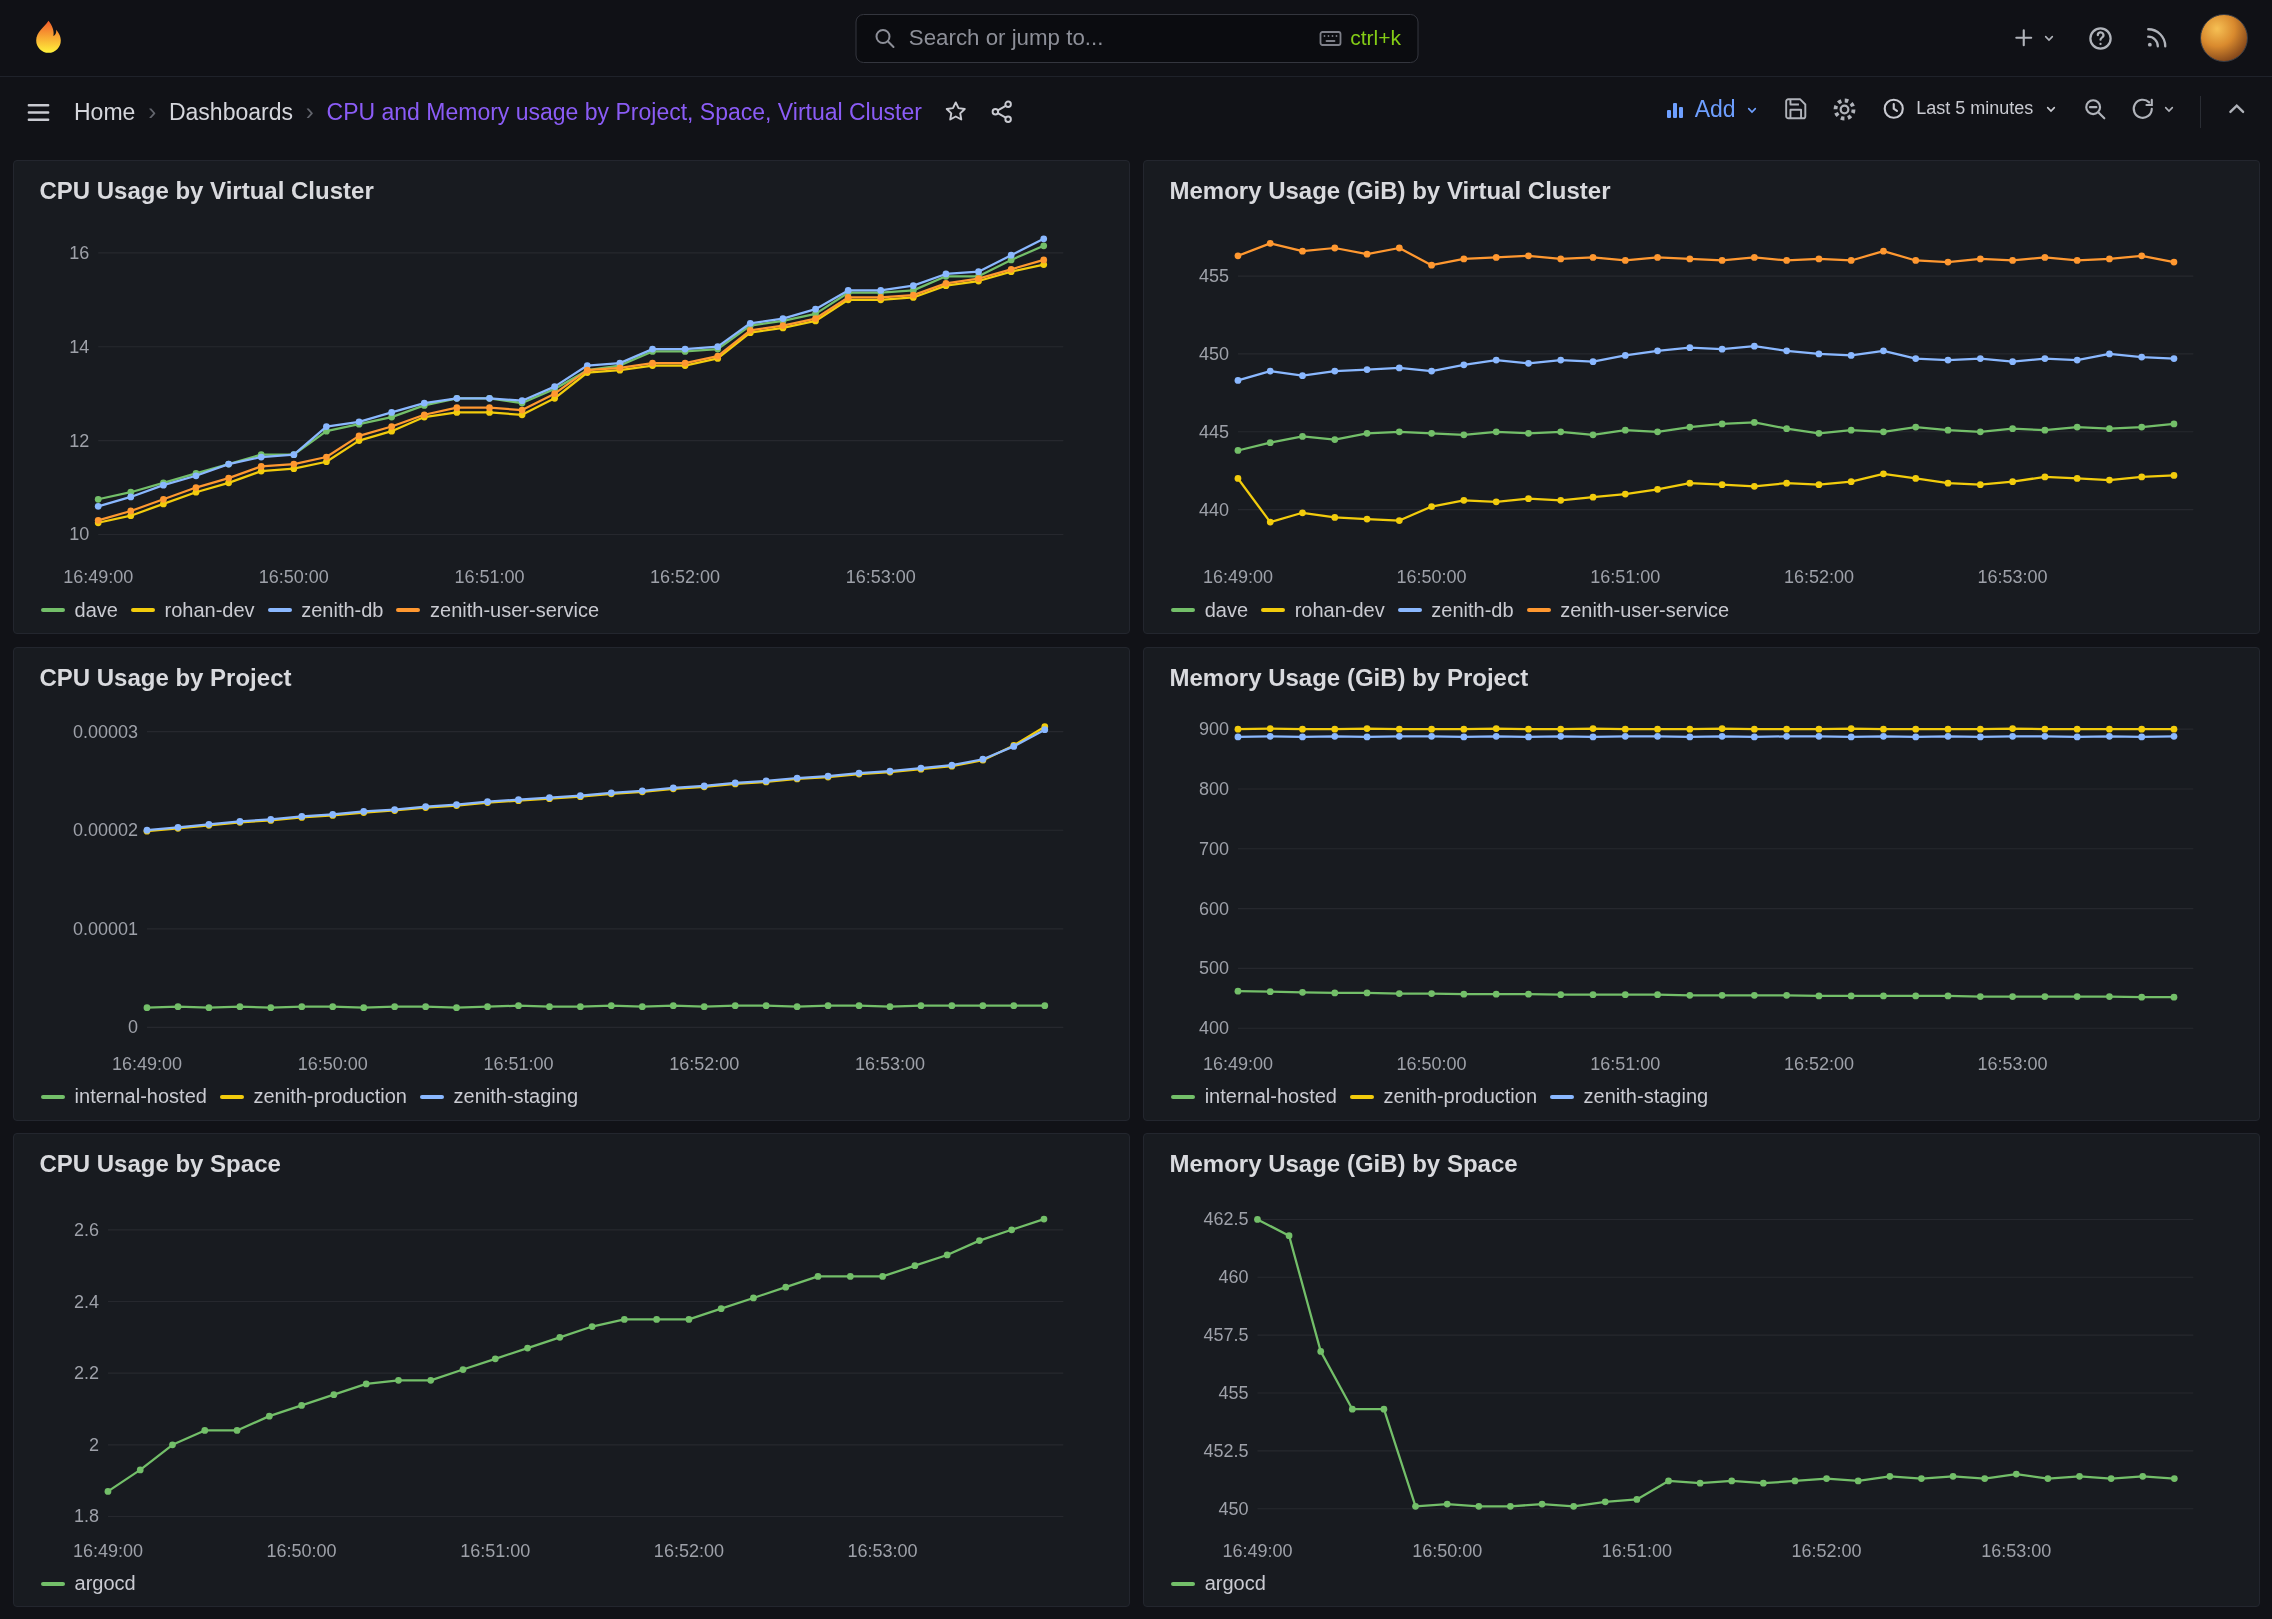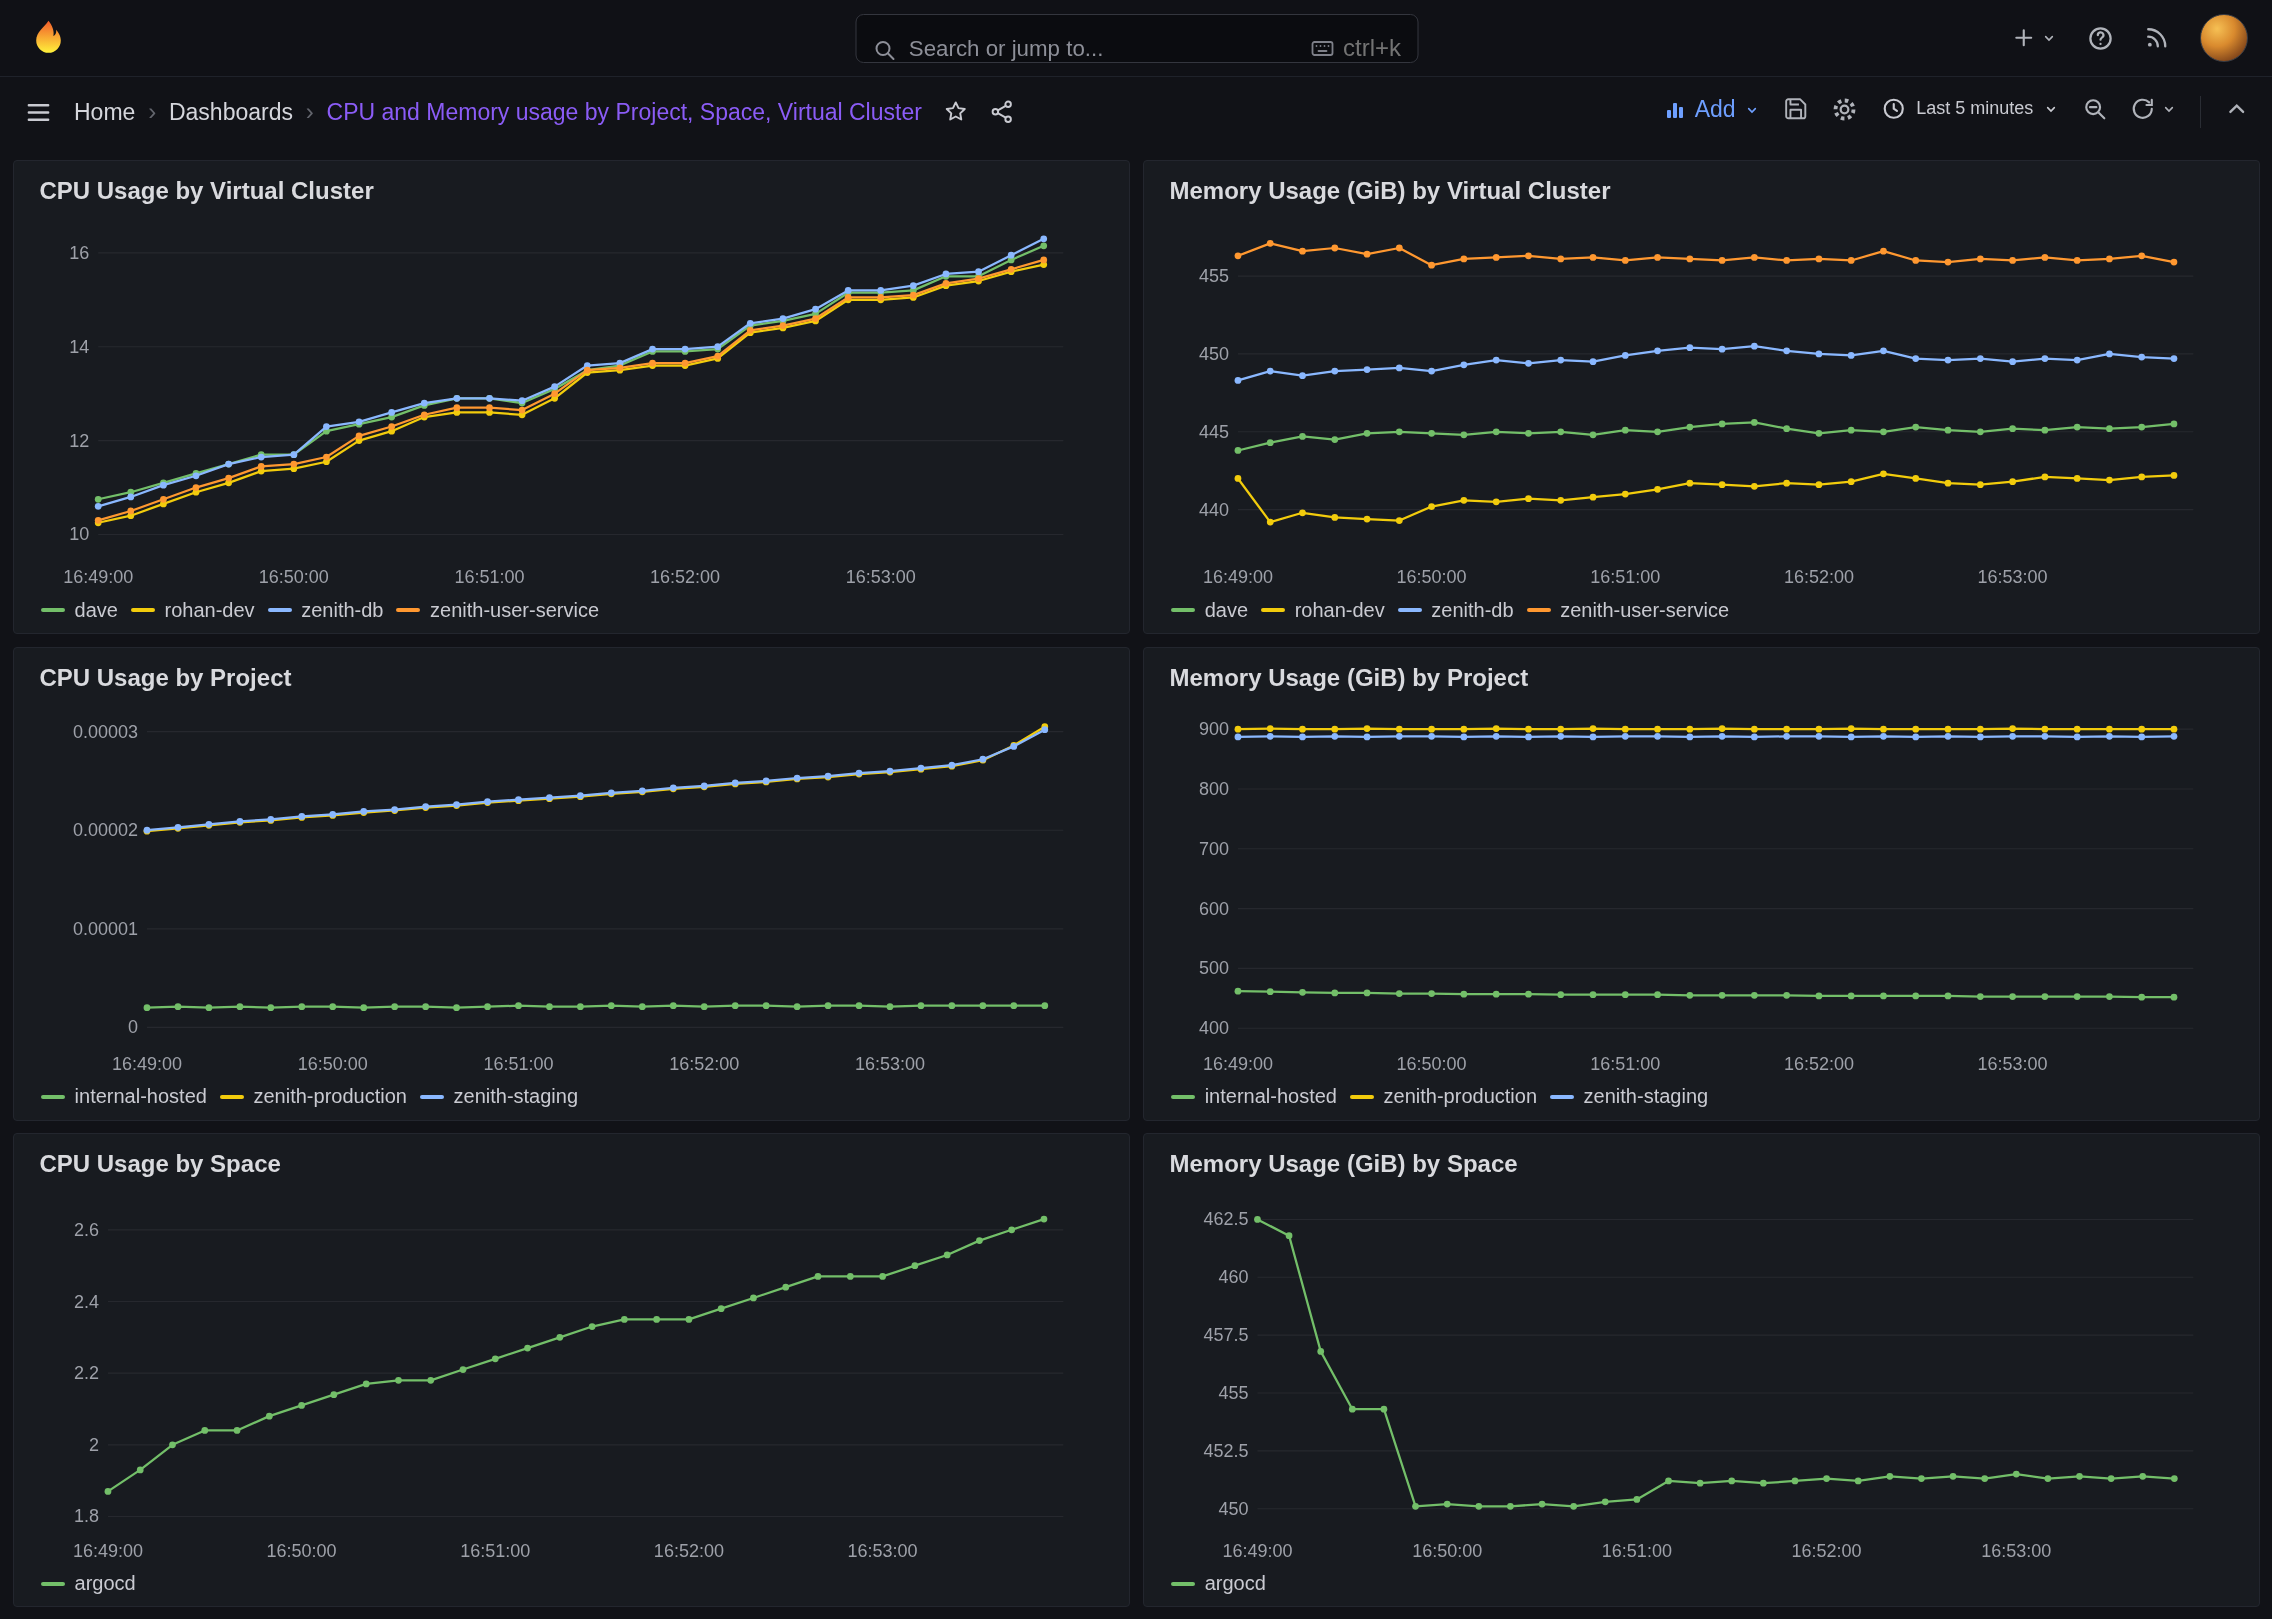--- a/index.html
+++ b/index.html
@@ -4,25 +4,25 @@
 <style>
   * { margin:0; padding:0; box-sizing:border-box; }
   html,body { width:2273px; height:1620px; background:#111217; color:#ccccdc;
               font-family:"Liberation Sans", sans-serif; overflow:hidden; }
 
   
   .topbar { height:77px; display:flex; align-items:center; padding:0 25.5px;
             background:#101116; border-bottom:0.8px solid #1f222a; position:relative; }
   .logo-wrap { width:45px; height:45px; display:flex; align-items:center; justify-content:center; }
   .search-wrap { position:absolute; left:50%; transform:translateX(-50%); width:563px; }
-  .search-box { display:flex; align-items:flex-end; gap:12.8px; height:49px; background:#0b0c10;
+  .search-box { display:flex; align-items:center; gap:12.8px; height:49px; background:#0b0c10;
                 border:0.8px solid #34363e; border-radius:8px; padding:0 16px;
                 color:#8d8f98; font-size:22.3px; }
   .search-box .ph { flex:0 1 auto; }
-  .kbd-hint { margin-left:auto; display:flex; align-items:center; gap:8px; color:#737373; font-size:24px; }
+  .kbd-hint { margin-left:auto; display:flex; align-items:center; gap:8px; color:#84cc16; font-size:21px; }
   .topbar-right { margin-left:auto; display:flex; align-items:center; gap:30px; }
   .icon-btn { display:flex; align-items:center; gap:4.8px; color:#b0b3ba; cursor:pointer; }
   .icon-btn svg { display:block; }
   .avatar { width:48px; height:48px; border-radius:50%;
             background:radial-gradient(circle at 35% 30%, #f6c054 0%, #d98a2e 40%, #8a4c1c 75%, #5d3312 100%);
             border:0.8px solid #3a3d44; }
 
   
   .toolbar { height:70px; display:flex; align-items:center; padding:0 24px; gap:21px; background:#111217; }
   .breadcrumb { display:flex; align-items:center; gap:12.8px; font-size:23px; white-space:nowrap; }

